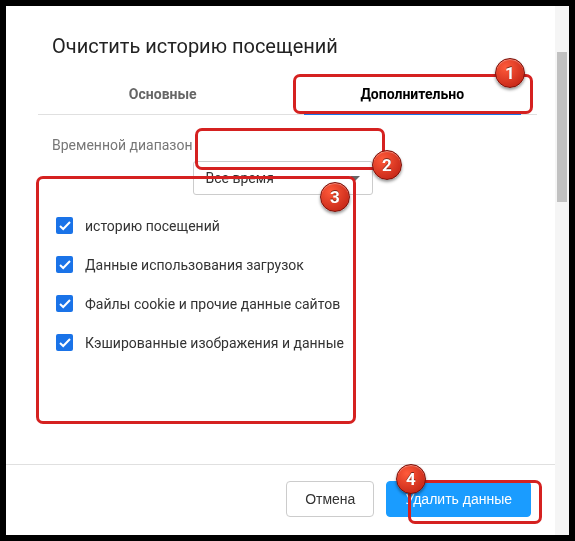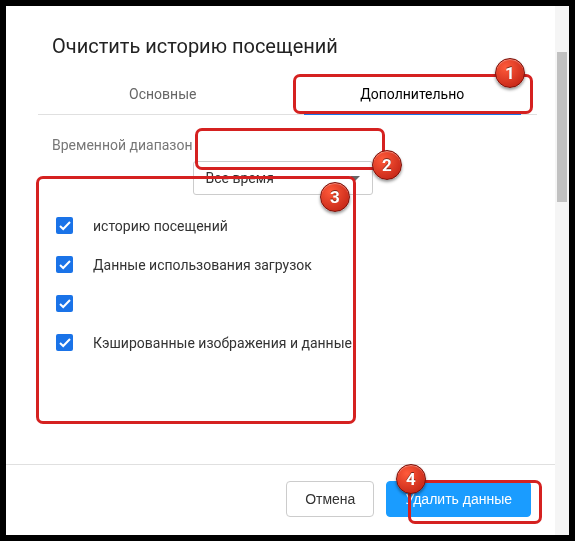--- a/index.html
+++ b/index.html
@@ -42,20 +42,21 @@
     padding: 0 32px 0 32px;
   }
   .title {
     font-size: 20px;
     color: #222;
     margin: 0 0 18px 14px;
   }
   .tabs {
     display: flex;
     border-bottom: 1px solid #e0e0e0;
+    font-weight: bold;
   }
   .tab {
     flex: 1;
     text-align: center;
     padding: 10px 0 12px 0;
     color: #666;
     cursor: pointer;
     position: relative;
   }
   .tab.active {
@@ -96,21 +97,21 @@
     border-left: 5px solid transparent;
     border-right: 5px solid transparent;
     border-top: 5px solid #666;
   }
   .checklist {
     margin: 6px 0 0 0;
   }
   .check-row {
     display: flex;
     align-items: center;
-    gap: 20px;
+    gap: 12px;
     padding: 8px 0 14px 18px;
     cursor: pointer;
   }
   .cbox {
     width: 17px;
     height: 17px;
     background: #1a73e8;
     border-radius: 2px;
     display: flex;
     align-items: center;
@@ -215,20 +216,21 @@
             </svg>
           </span>
         <span class="check-label">Данные использования загрузок</span>
       </div>
       <div class="check-row">
         <span class="cbox">
             <svg viewBox="0 0 12 10">
               <path d="M1 5 L4.2 8 L11 1" stroke="#fff" stroke-width="2" fill="none"></path>
             </svg>
           </span>
+        <span class="check-label">Файлы cookie и прочие данные сайтов</span>
       </div>
       <div class="check-row">
         <span class="cbox">
             <svg viewBox="0 0 12 10">
               <path d="M1 5 L4.2 8 L11 1" stroke="#fff" stroke-width="2" fill="none"></path>
             </svg>
           </span>
         <span class="check-label">Кэшированные изображения и данные</span>
       </div>
     </div>

